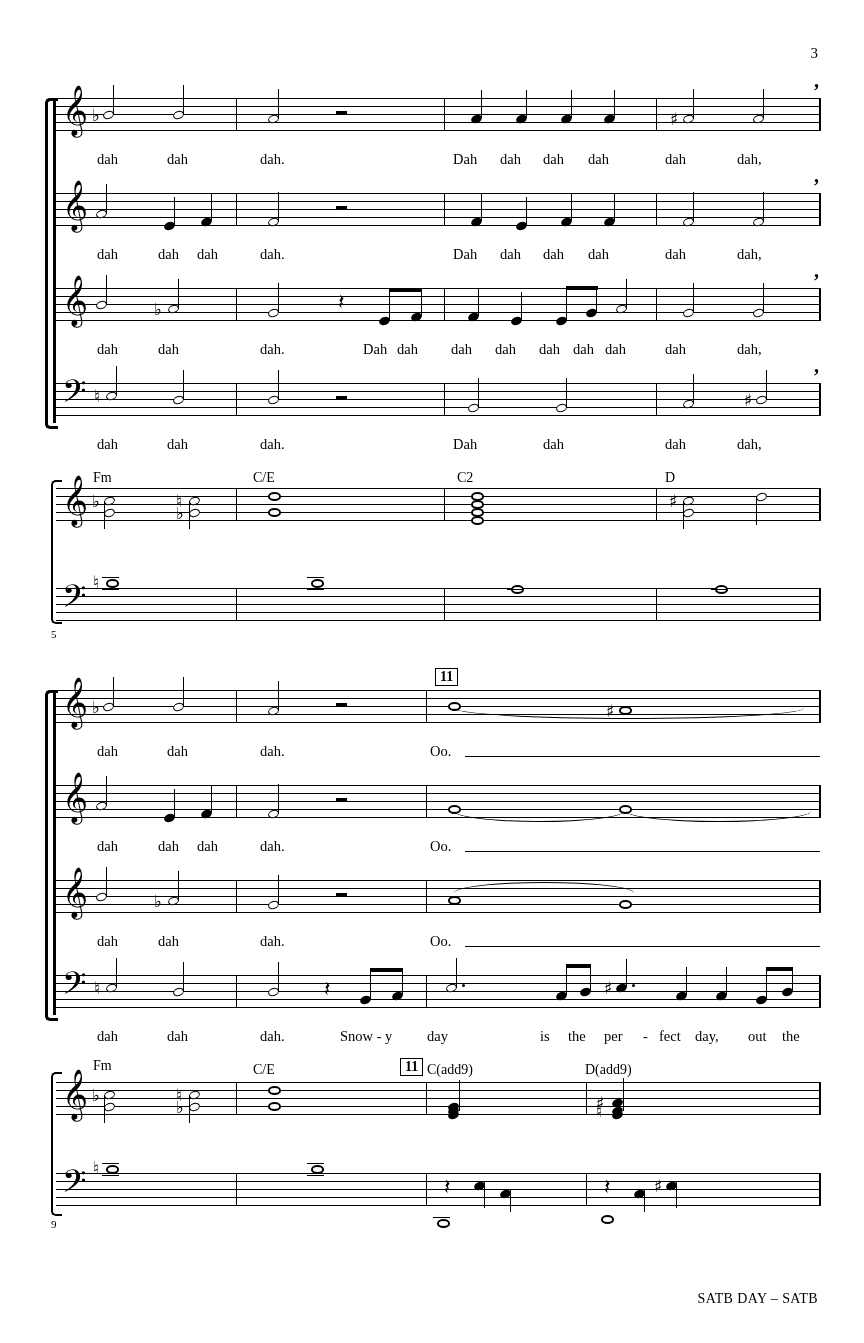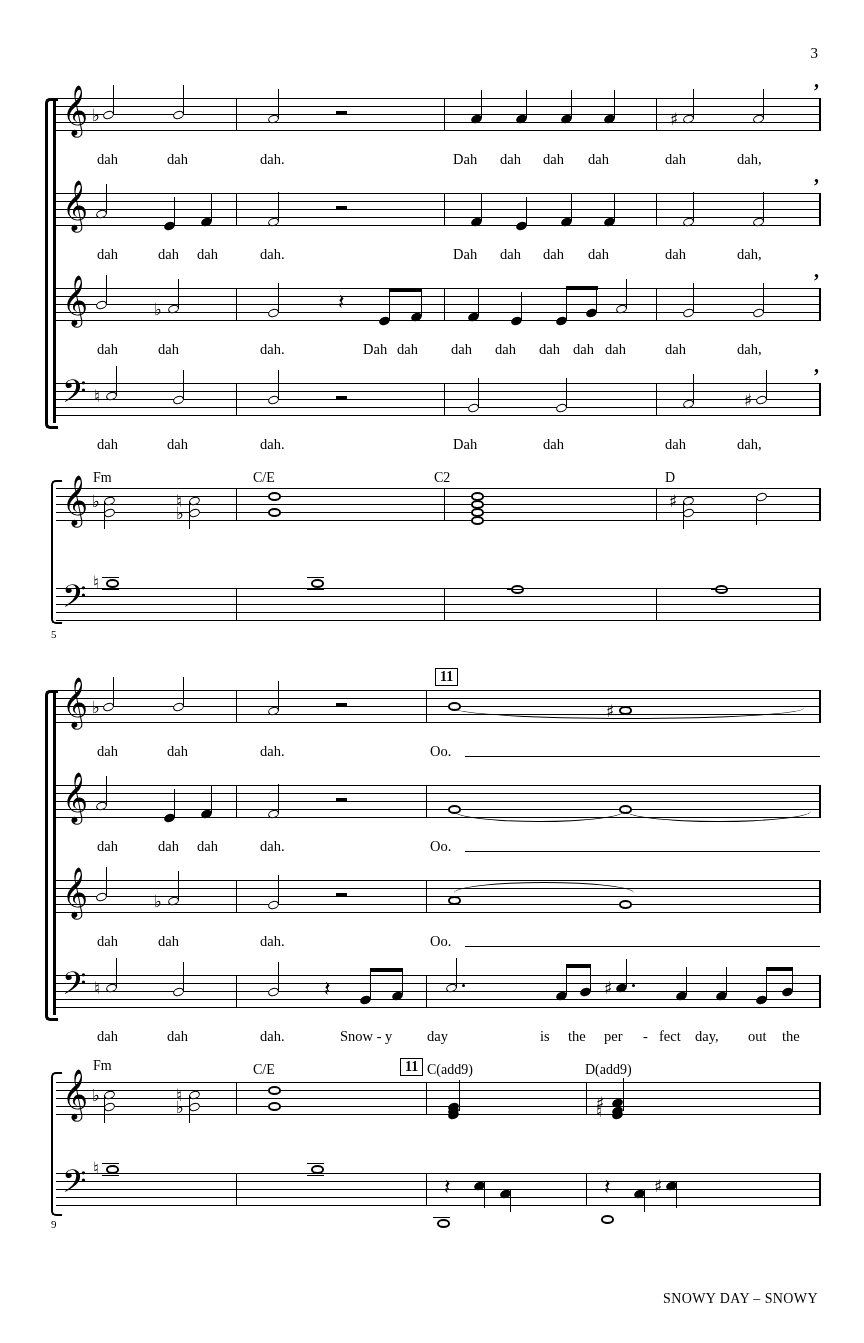--- a/index.html
+++ b/index.html
@@ -429,21 +429,21 @@
     <div class="lyric" style="left:215px; top:338px;">dah.</div>
     <div class="lyric" style="left:408px; top:338px;">Dah</div>
     <div class="lyric" style="left:498px; top:338px;">dah</div>
     <div class="lyric" style="left:620px; top:338px;">dah</div>
     <div class="lyric" style="left:692px; top:338px;">dah,</div>
 
     <div class="pbrace" style="left:6px; top:382px; height:140px;"></div>
 
     <div class="chord" style="left:48px; top:372px;">Fm</div>
     <div class="chord" style="left:208px; top:372px;">C/E</div>
-    <div class="chord" style="left:389px; top:372px;">C2</div>
+    <div class="chord" style="left:412px; top:372px;">C2</div>
     <div class="chord" style="left:620px; top:372px;">D</div>
 
     <div class="staff" style="top:390px;">
       <div class="ln"></div>
         <div class="ln"></div>
         <div class="ln"></div>
         <div class="ln"></div>
         <div class="ln"></div>
       <span class="clef treble">𝄞</span>
       <span class="acc" style="left:36px; top:5px;">♭</span>
@@ -734,14 +734,14 @@
       <div class="ledger" style="left:262px; top:473px;"></div>
       <div class="ledger" style="left:262px; top:485px;"></div>
       <div class="nh-whole" style="left:392px; top:529px;"></div>
       <div class="ledger" style="left:388px; top:527px;"></div>
       <div class="nh-whole" style="left:556px; top:525px;"></div>
     </div>
 
     <div class="measnum" style="left:6px; top:528px;">9</div>
   </div>
 
-  <div class="footer">SNOWY DAY – SNOWY</div>
+  <div class="footer">SATB DAY – SATB</div>
 </div>
 
 </body></html>

